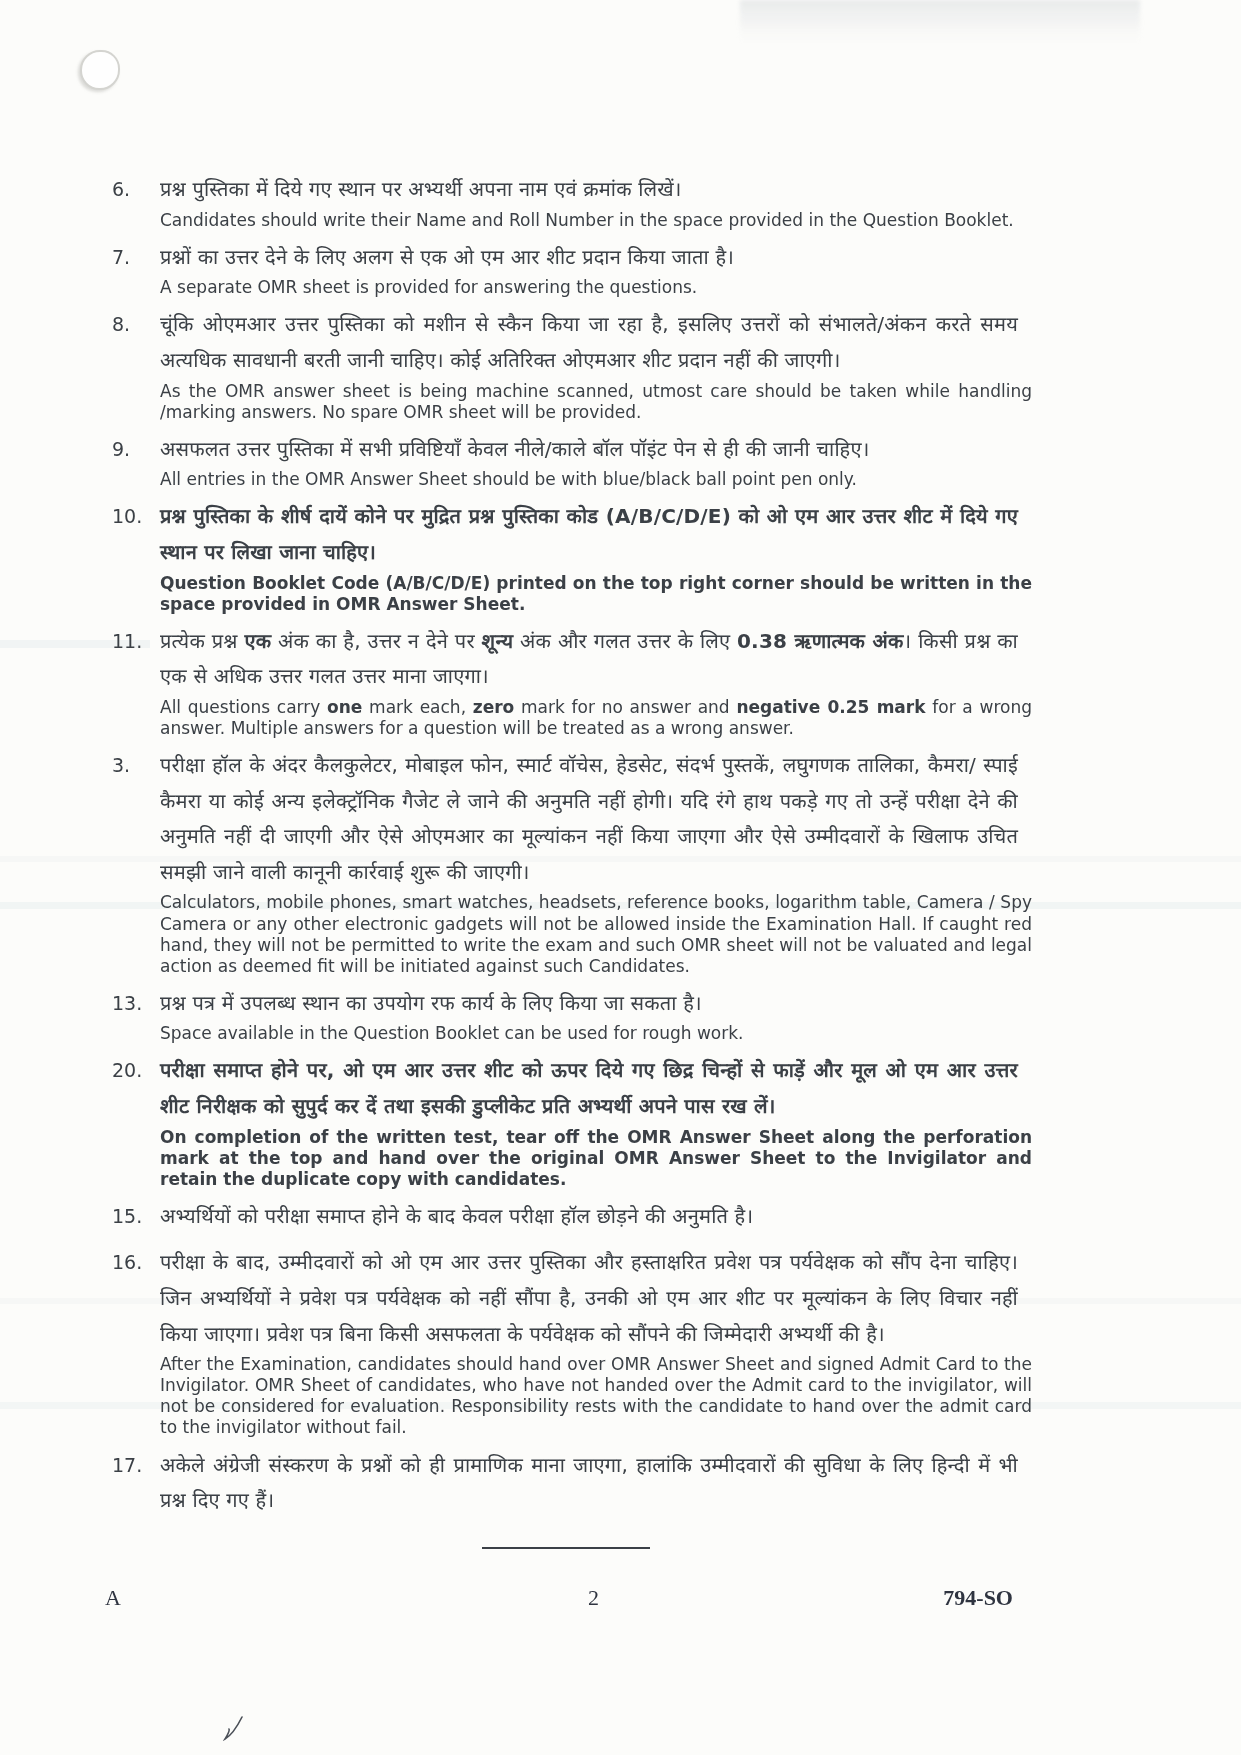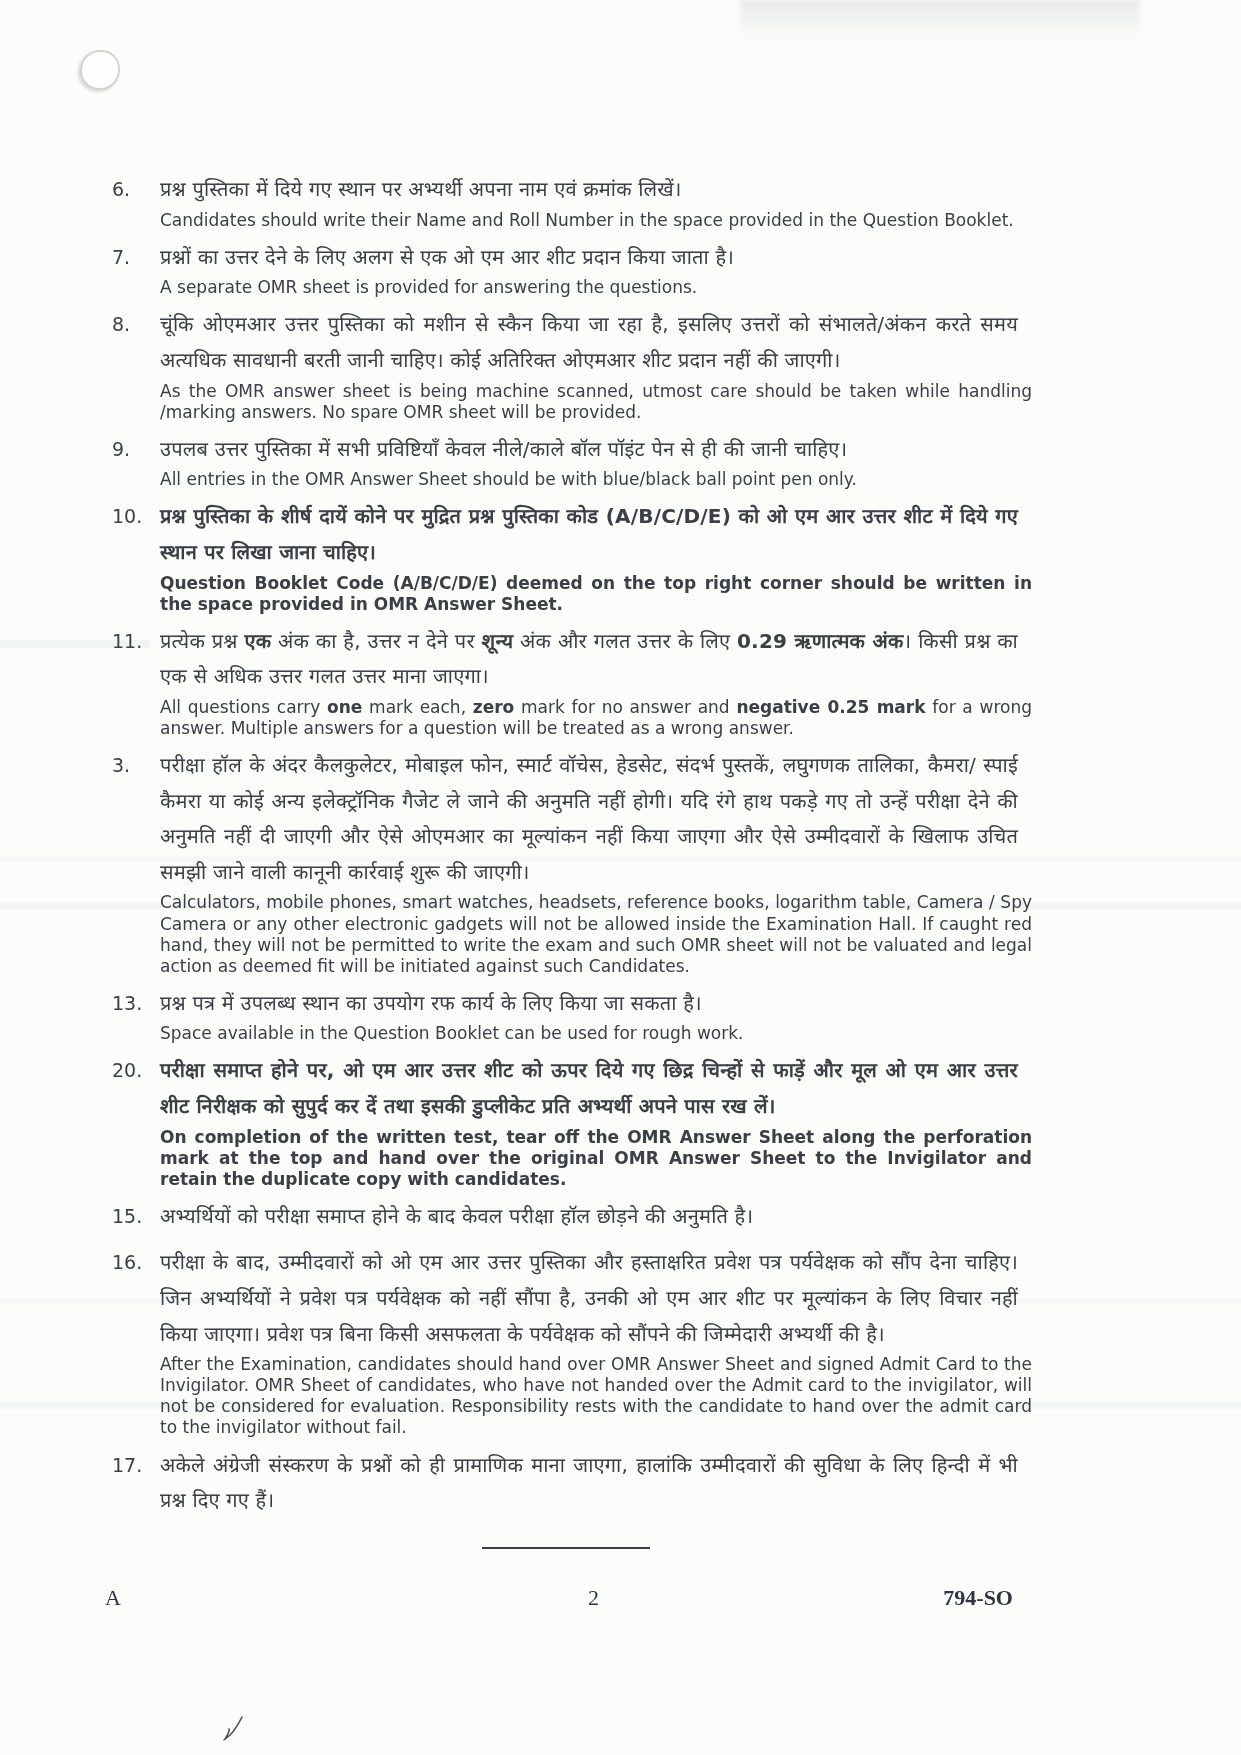--- a/index.html
+++ b/index.html
@@ -130,35 +130,35 @@
       <div class="instruction-item">
         <div class="item-number">8.</div>
         <div class="item-body">
           <p class="hindi-text"><span>चूंकि ओएमआर उत्तर पुस्तिका को मशीन से स्कैन किया जा रहा है, इसलिए उत्तरों को संभालते/अंकन करते समय अत्यधिक सावधानी बरती जानी चाहिए। कोई अतिरिक्त ओएमआर शीट प्रदान नहीं की जाएगी।</span></p>
           <p class="english-text"><span>As the OMR answer sheet is being machine scanned, utmost care should be taken while handling /marking answers. No spare OMR sheet will be provided.</span></p>
         </div>
       </div>
       <div class="instruction-item">
         <div class="item-number">9.</div>
         <div class="item-body">
-          <p class="hindi-text"><span>उपलब उत्तर पुस्तिका में सभी प्रविष्टियाँ केवल नीले/काले बॉल पॉइंट पेन से ही की जानी चाहिए।</span></p>
+          <p class="hindi-text"><span>असफलत उत्तर पुस्तिका में सभी प्रविष्टियाँ केवल नीले/काले बॉल पॉइंट पेन से ही की जानी चाहिए।</span></p>
           <p class="english-text"><span>All entries in the OMR Answer Sheet should be with blue/black ball point pen only.</span></p>
         </div>
       </div>
       <div class="instruction-item">
         <div class="item-number">10.</div>
         <div class="item-body">
           <p class="hindi-text"><span class="bold">प्रश्न पुस्तिका के शीर्ष दायें कोने पर मुद्रित प्रश्न पुस्तिका कोड (A/B/C/D/E) को ओ एम आर उत्तर शीट में दिये गए स्थान पर लिखा जाना चाहिए।</span></p>
-          <p class="english-text"><span class="bold">Question Booklet Code (A/B/C/D/E) deemed on the top right corner should be written in the space provided in OMR Answer Sheet.</span></p>
+          <p class="english-text"><span class="bold">Question Booklet Code (A/B/C/D/E) printed on the top right corner should be written in the space provided in OMR Answer Sheet.</span></p>
         </div>
       </div>
       <div class="instruction-item">
         <div class="item-number">11.</div>
         <div class="item-body">
-          <p class="hindi-text"><span>प्रत्येक प्रश्न </span><span class="bold">एक</span><span> अंक का है, उत्तर न देने पर </span><span class="bold">शून्य</span><span> अंक और गलत उत्तर के लिए </span><span class="bold">0.29 ऋणात्मक अंक</span><span>। किसी प्रश्न का एक से अधिक उत्तर गलत उत्तर माना जाएगा।</span></p>
+          <p class="hindi-text"><span>प्रत्येक प्रश्न </span><span class="bold">एक</span><span> अंक का है, उत्तर न देने पर </span><span class="bold">शून्य</span><span> अंक और गलत उत्तर के लिए </span><span class="bold">0.38 ऋणात्मक अंक</span><span>। किसी प्रश्न का एक से अधिक उत्तर गलत उत्तर माना जाएगा।</span></p>
           <p class="english-text"><span>All questions carry </span><span class="bold">one</span><span> mark each, </span><span class="bold">zero</span><span> mark for no answer and </span><span class="bold">negative 0.25 mark</span><span> for a wrong answer. Multiple answers for a question will be treated as a wrong answer.</span></p>
         </div>
       </div>
       <div class="instruction-item">
         <div class="item-number">3.</div>
         <div class="item-body">
           <p class="hindi-text"><span>परीक्षा हॉल के अंदर कैलकुलेटर, मोबाइल फोन, स्मार्ट वॉचेस, हेडसेट, संदर्भ पुस्तकें, लघुगणक तालिका, कैमरा/ स्पाई कैमरा या कोई अन्य इलेक्ट्रॉनिक गैजेट ले जाने की अनुमति नहीं होगी। यदि रंगे हाथ पकड़े गए तो उन्हें परीक्षा देने की अनुमति नहीं दी जाएगी और ऐसे ओएमआर का मूल्यांकन नहीं किया जाएगा और ऐसे उम्मीदवारों के खिलाफ उचित समझी जाने वाली कानूनी कार्रवाई शुरू की जाएगी।</span></p>
           <p class="english-text"><span>Calculators, mobile phones, smart watches, headsets, reference books, logarithm table, Camera / Spy Camera or any other electronic gadgets will not be allowed inside the Examination Hall. If caught red hand, they will not be permitted to write the exam and such OMR sheet will not be valuated and legal action as deemed fit will be initiated against such Candidates.</span></p>
         </div>
       </div>

